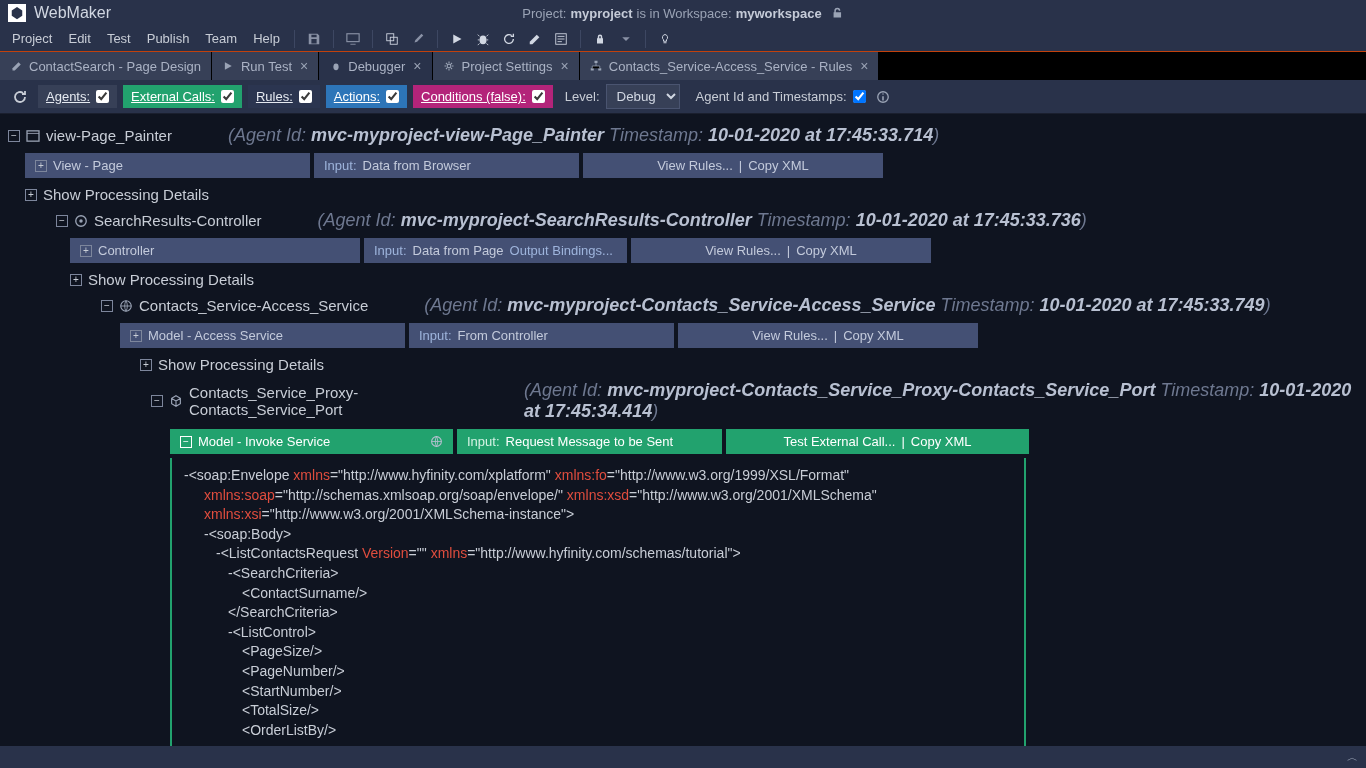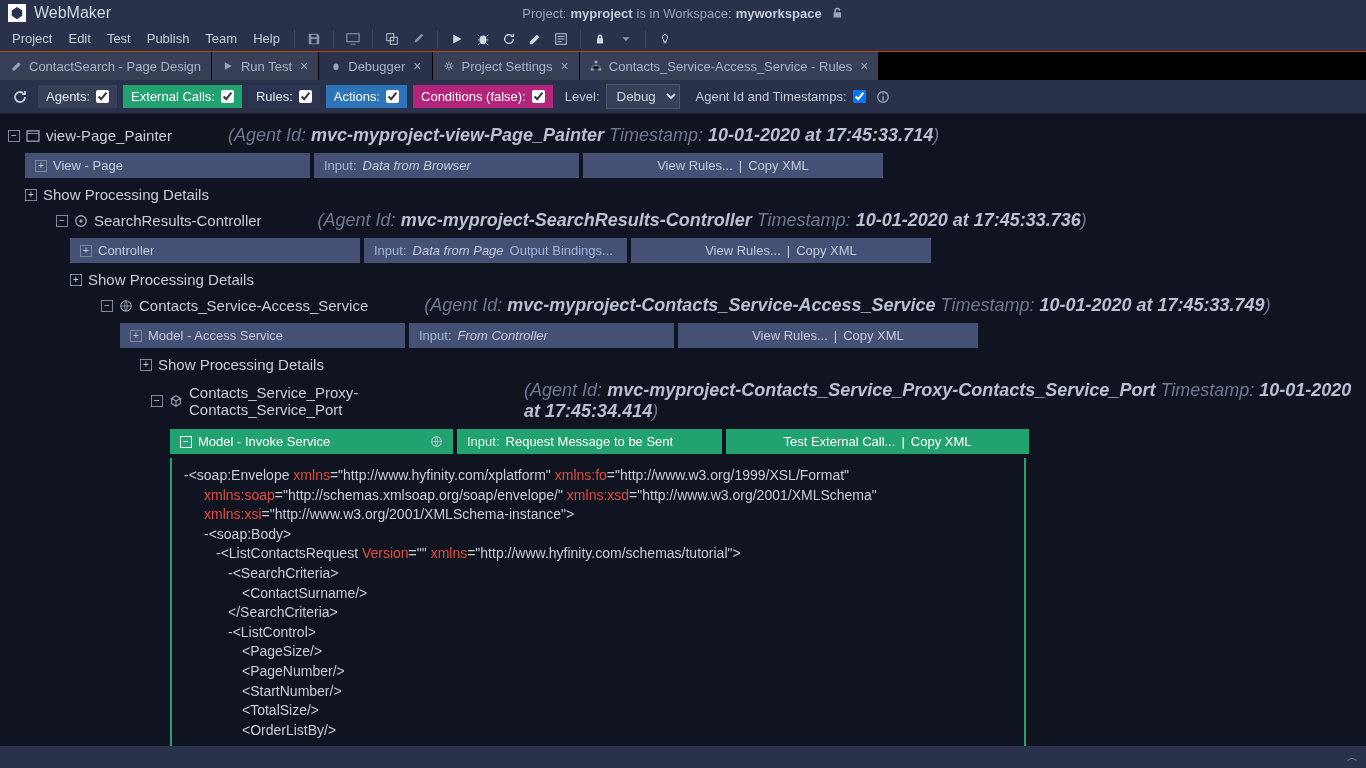--- a/index.html
+++ b/index.html
@@ -26,21 +26,21 @@
 .tabbar { background: #000; height: 28px; display: flex; align-items: stretch; }
 .tab { display: flex; align-items: center; padding: 0 10px; gap: 6px; color: #aab2c4; background: #29324a; border-right: 1px solid #000; cursor: pointer; font-size: 13px; }
 .tab.inactive { background: #374057; color: #aab2c4; }
 .tab.active { background: #29324a; }
 .tab .tab-icon { width: 13px; height: 13px; display: flex; align-items: center; justify-content: center; }
 .tab .close { color: #9aa3b5; font-size: 14px; cursor: pointer; margin-left: 2px; }
 
 
 .filterbar { background: #29324a; height: 34px; display: flex; align-items: center; padding: 0 8px; gap: 6px; border-bottom: 1px solid #1a1f2e; }
 .filterbar .refresh-icon { color: #c8cdd6; padding: 4px; cursor: pointer; }
-.chip { display: inline-flex; align-items: center; padding: 4px 8px; gap: 6px; color: #e5e9f0; font-size: 13px; }
+.chip { display: inline-flex; align-items: center; padding: 4px 8px; gap: 6px; color: #e5e9f0; font-size: 13px; text-decoration: underline; }
 .chip.agents { background: #374057; }
 .chip.external { background: #22a26e; color: #fff; }
 .chip.rules { background: #2b3550; }
 .chip.actions { background: #2d75b8; color: #fff; }
 .chip.conditions { background: #b3247a; color: #fff; }
 .chip input[type="checkbox"] { accent-color: #fff; width: 13px; height: 13px; }
 .filterbar .level-label { margin-left: 6px; color: #c8cdd6; }
 .filterbar select { background: #374057; color: #d1d7e2; border: 1px solid #4a5470; padding: 3px 6px; }
 .filterbar .agent-ts { margin-left: 10px; display: flex; align-items: center; gap: 6px; }
 .filterbar .info-icon { color: #9aa3b5; margin-left: 4px; }
@@ -55,21 +55,21 @@
 .node-meta .bright { color: #b8c0d1; font-style: italic; }
 .ts-bold { font-weight: 600; }
 
 .info-strip { display: flex; margin: 4px 0 4px 0; }
 .info-cell { background: #445074; padding: 5px 10px; margin-right: 4px; color: #c3cadb; display: flex; align-items: center; gap: 6px; }
 .info-cell.green { background: #22a26e; color: #fff; }
 .info-cell .link { color: #c3cadb; }
 .info-cell.green .link { color: #fff; }
 .info-cell .globe-icon { margin-left: auto; color: #b8c0d1; }
 .inp-label { color: #9eb4dc; }
-.inp-strong { color: #c3cadb; font-style: italic; }
+.inp-strong { color: #c3cadb; }
 
 .processing-details { color: #c8cdd6; font-size: 15px; padding: 4px 0; }
 .indent-1 { margin-left: 25px; }
 .indent-2 { margin-left: 50px; }
 .indent-2b { margin-left: 70px; }
 .indent-3 { margin-left: 95px; }
 .indent-3b { margin-left: 120px; }
 .indent-4 { margin-left: 145px; }
 .indent-4b { margin-left: 170px; }
 

